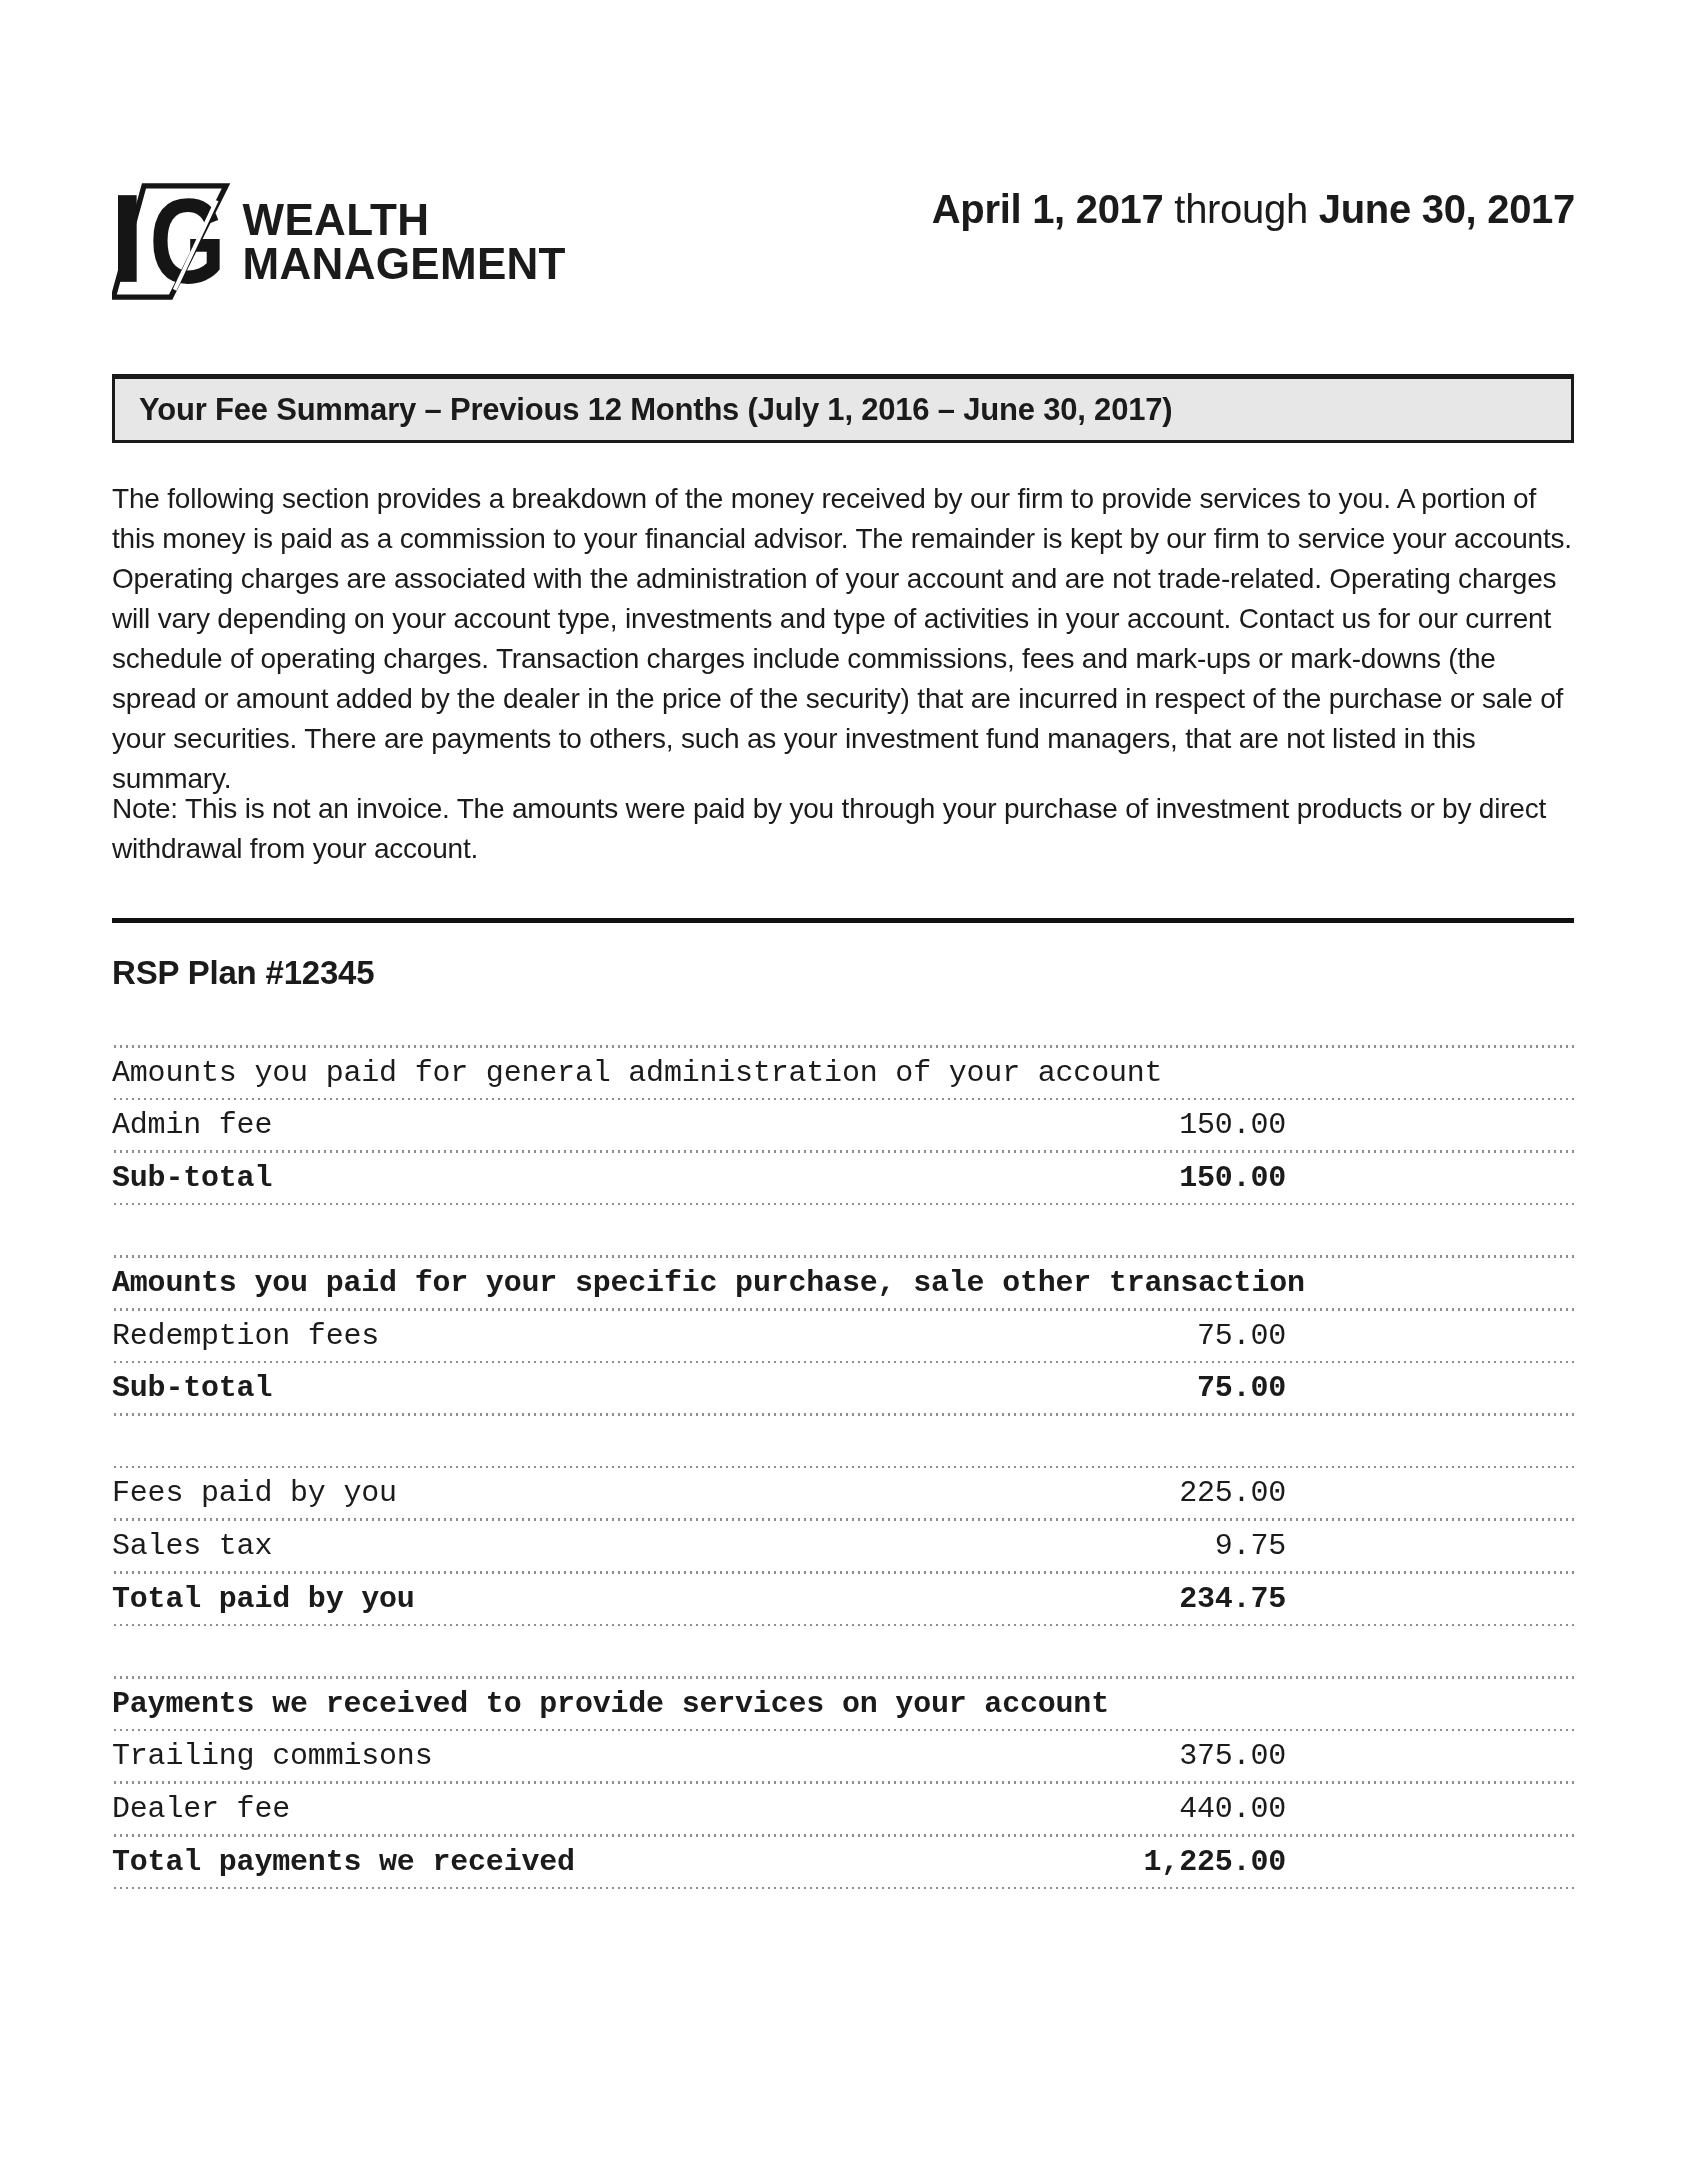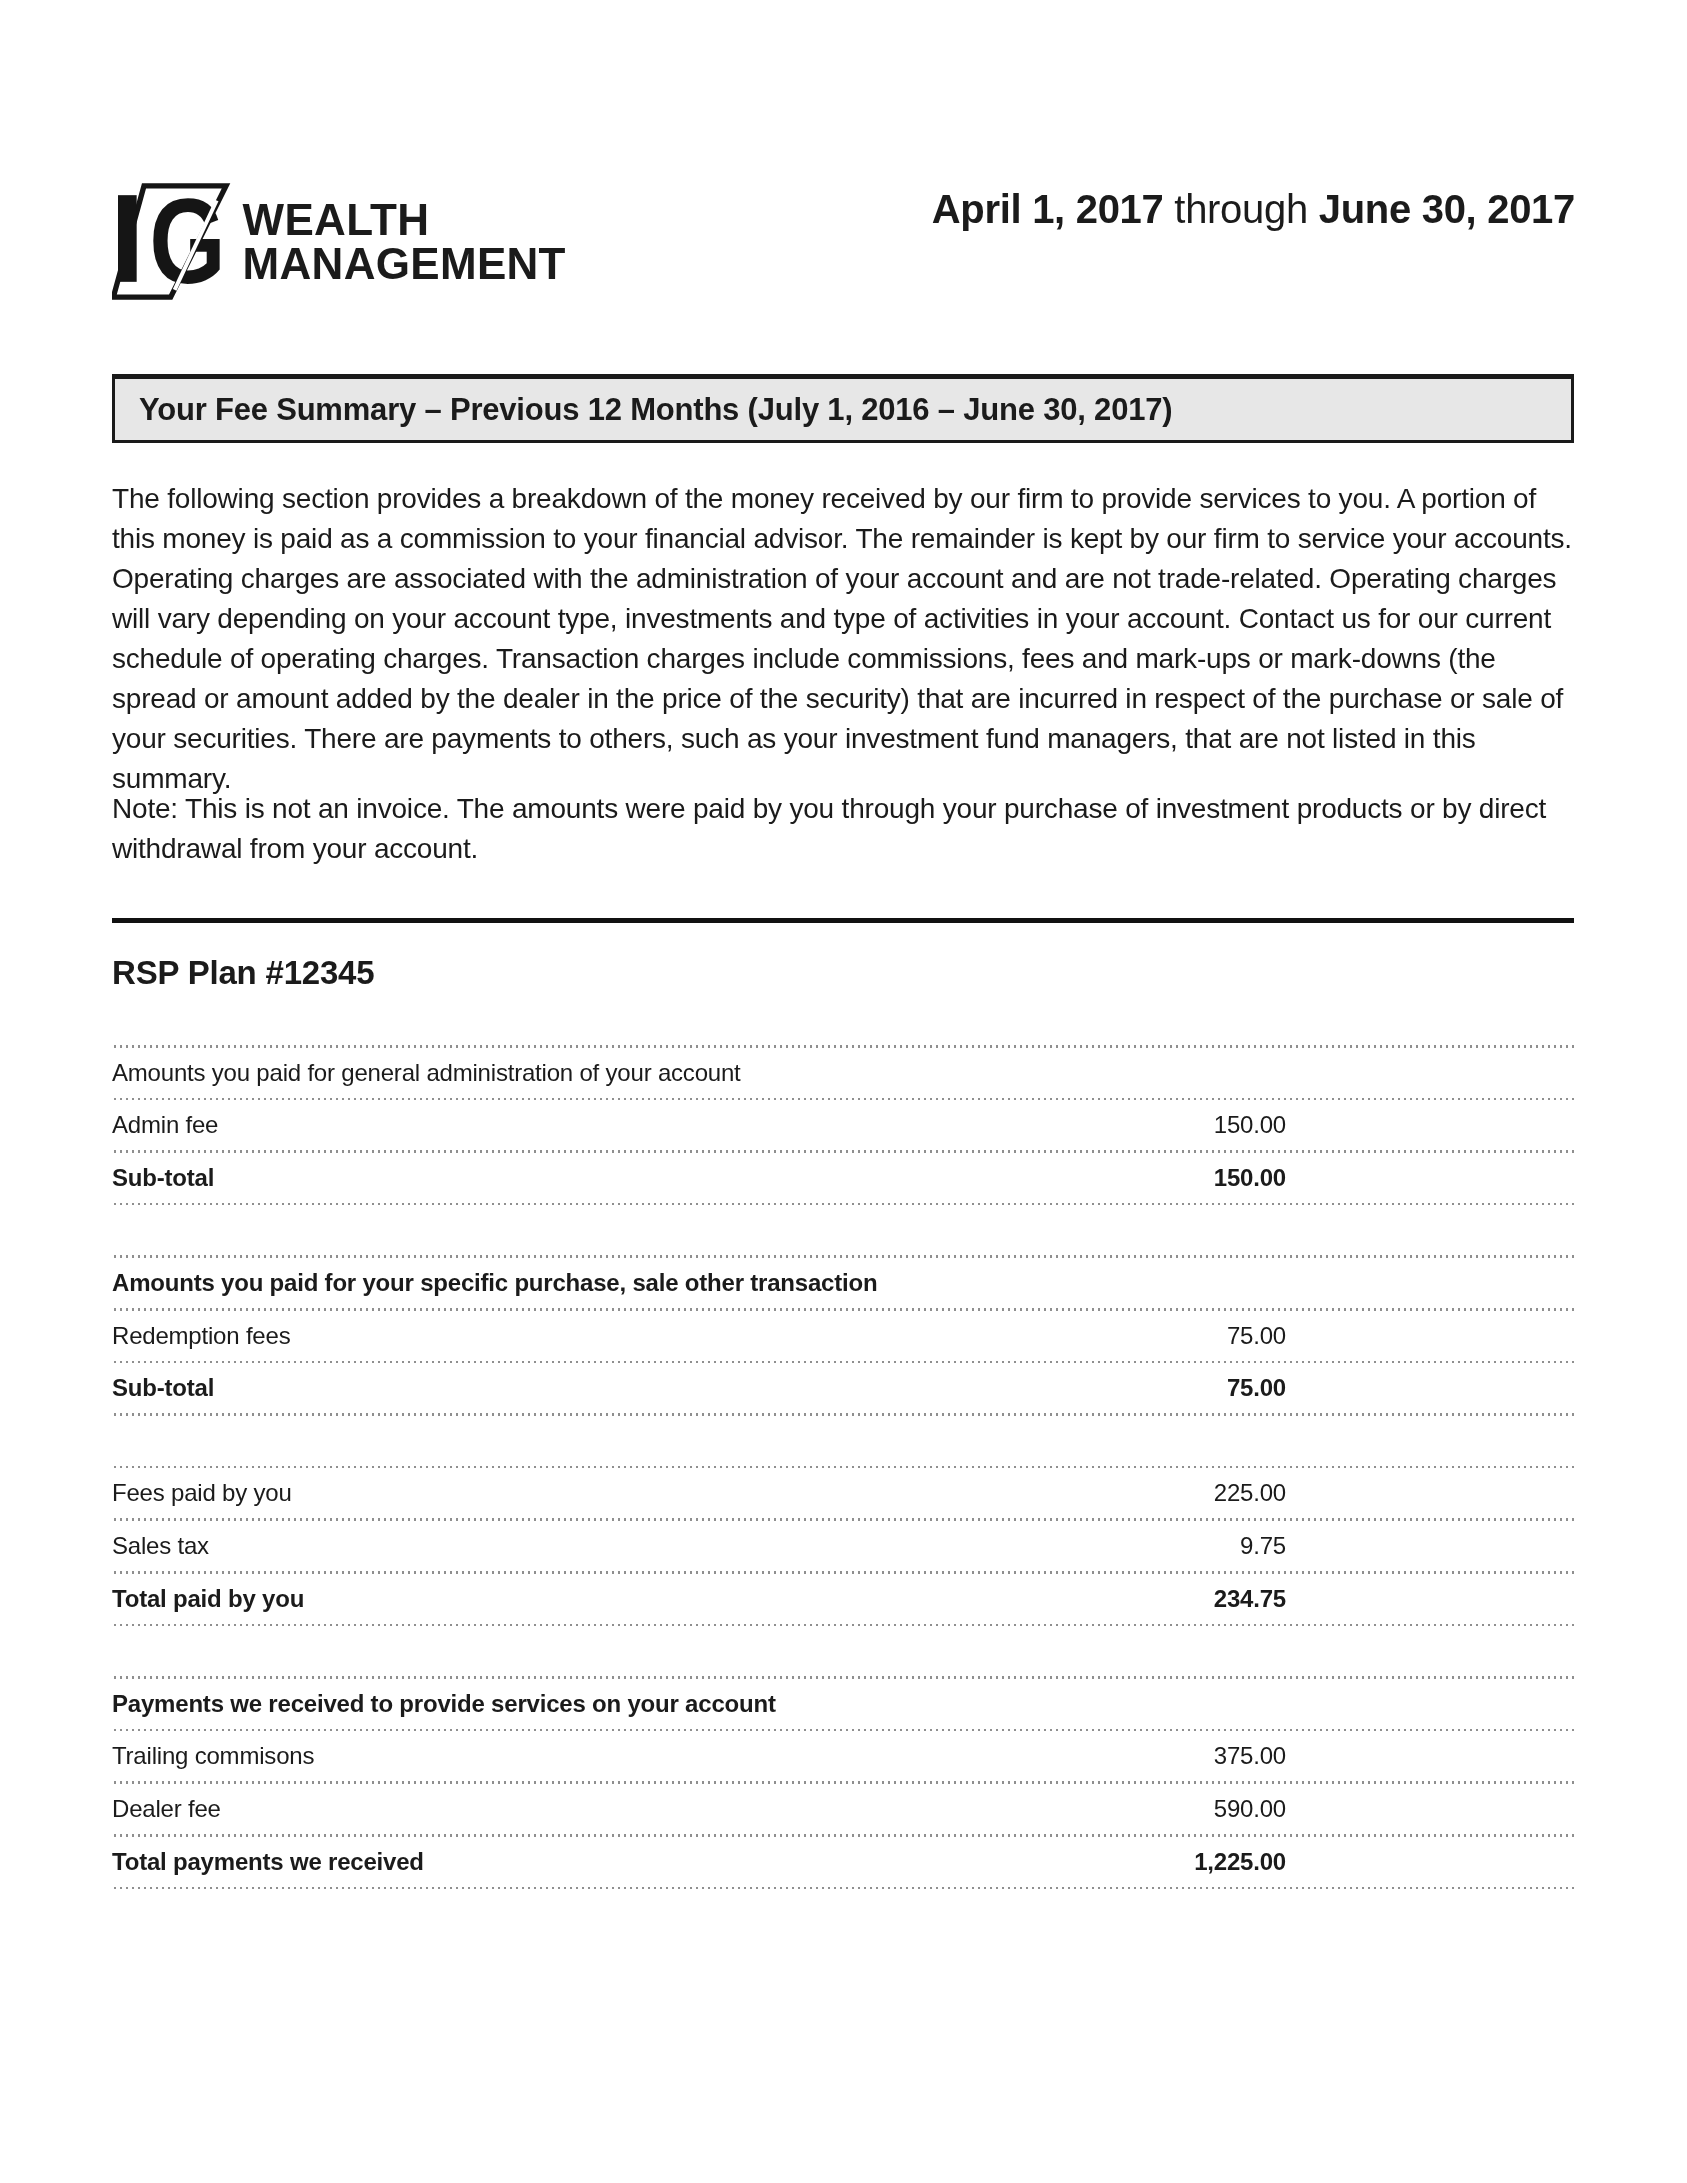--- a/index.html
+++ b/index.html
@@ -47,21 +47,22 @@
     height:2.6px;
     background-image:radial-gradient(circle, #8f8f8f 1.1px, transparent 1.3px);
     background-size:6px 2.6px;
     background-position:0 50%;
     background-repeat:repeat-x;
   }
   .frow {
     position:relative;
     height:50px;
     display:flex; align-items:center;
-    font-size:24px;
+    font-size:30px;
+    font-family:Liberation Mono, monospace;
   }
   .flabel { white-space:nowrap; }
   .fvalue { position:absolute; right:288px; white-space:nowrap; }
   .fvalue.full { right:0; }
   .bold { font-weight:bold; }
 </style>
 </head>
 <body>
 
 <div class="page">
@@ -152,21 +153,21 @@
           <span class="flabel bold">Payments we received to provide services on your account</span>
         </div>
         <div class="dots"></div>
         <div class="frow">
           <span class="flabel">Trailing commisons</span>
           <span class="fvalue">375.00</span>
         </div>
         <div class="dots"></div>
         <div class="frow">
           <span class="flabel">Dealer fee</span>
-          <span class="fvalue">590.00</span>
+          <span class="fvalue">440.00</span>
         </div>
         <div class="dots"></div>
         <div class="frow">
           <span class="flabel bold">Total payments we received</span>
           <span class="fvalue bold">1,225.00</span>
         </div>
         <div class="dots"></div>
       </div>
     </div>
 

